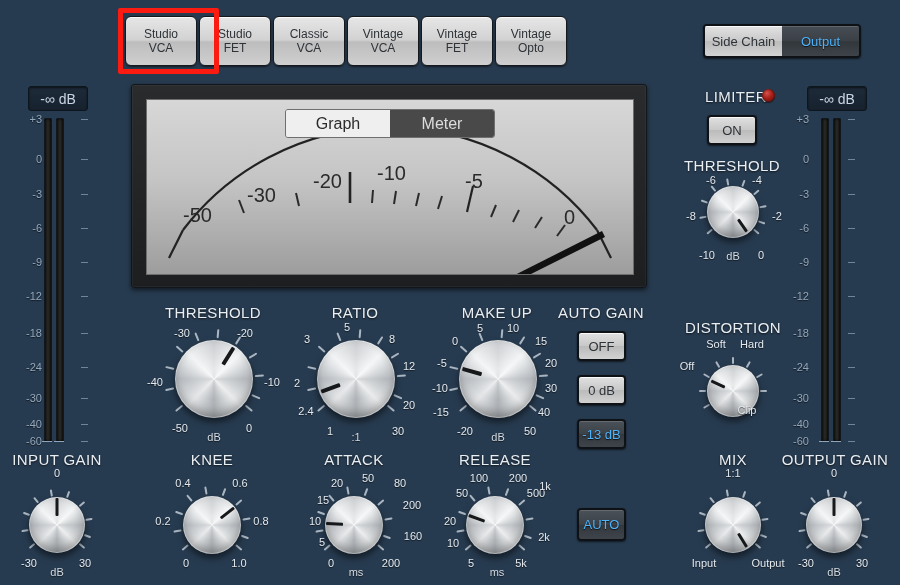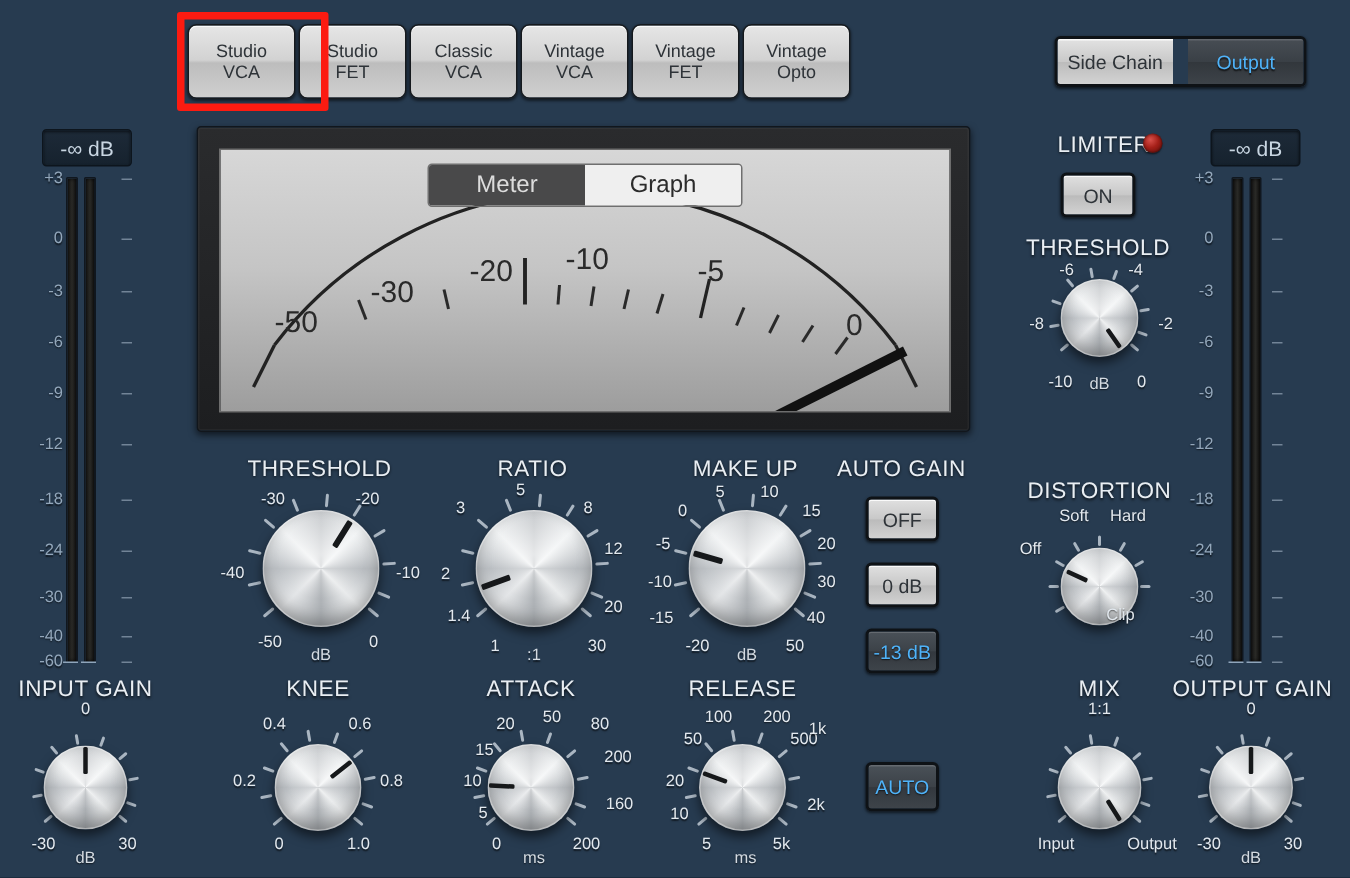--- a/index.html
+++ b/index.html
@@ -38,21 +38,20 @@
   .redbox{
     position:absolute;left:118px;top:8px;width:101px;height:66px;
     border:5px solid #fc1b11;border-radius:2px;box-sizing:border-box;
     pointer-events:none;
   }
   
   .scgroup{
     position:absolute;left:703px;top:24px;display:flex;
     border:2px solid #0e1216;border-radius:4px;overflow:hidden;
     box-shadow:0 1px 2px rgba(0,0,0,.6);
-    gap:10px;
   }
   .scbtn{
     width:77px;height:30px;display:flex;align-items:center;justify-content:center;
     font-size:13px;color:#2e3338;cursor:pointer;
     background:linear-gradient(180deg,#e2e2e2 0%,#c9c9c9 50%,#bcbcbc 52%,#d3d3d3 100%);
     box-shadow:inset 0 1px 0 rgba(255,255,255,.85);
   }
   .scbtn.sel{
     background:linear-gradient(180deg,#474d54 0%,#3a4046 50%,#32373c 52%,#3d4349 100%);
     color:#4fb3f9;text-shadow:0 1px 1px rgba(0,0,0,.7);
@@ -241,22 +240,22 @@
         <path d="M 348 185 L 455 131 L 458 137 L 352 190 Z" fill="#111"></path>
       </svg>
       <div class="vulab" style="left:36px;top:104px;">-50</div>
       <div class="vulab" style="left:100px;top:84px;">-30</div>
       <div class="vulab" style="left:166px;top:70px;">-20</div>
       <div class="vulab" style="left:230px;top:62px;">-10</div>
       <div class="vulab" style="left:318px;top:70px;">-5</div>
       <div class="vulab" style="left:417px;top:106px;">0</div>
 
       <div class="mgroup">
+        <div class="mbtn unsel">Graph</div>
         <div class="mbtn sel">Meter</div>
-        <div class="mbtn unsel">Graph</div>
       </div>
     </div>
   </div>
 
   <div class="readout" style="left:28px;top:86px;">-∞ dB</div>
   <div class="metercol" style="left:28px;top:118px;width:60px;height:324px;">
     <div class="mbar" style="left:16px;"></div>
     <div class="mbar" style="left:28px;"></div>
     <div class="mbase" style="left:14px;top:323px;width:10px;background:#8fa5bb;"></div>
     <div class="mbase" style="left:26px;top:323px;width:10px;background:#8fa5bb;"></div>
@@ -482,21 +481,21 @@
     <div class="knob" style="width:78px;height:78px;">
       <div class="pointer" style="width:20px;height:4px;transform:rotate(160deg) translate(17px,-2px);"></div>
     </div>
   </div>
   <div class="klabel" style="left:347px;top:327px;">5</div>
   <div class="klabel" style="left:392px;top:339px;">8</div>
   <div class="klabel" style="left:307px;top:339px;">3</div>
   <div class="klabel" style="left:409px;top:366px;">12</div>
   <div class="klabel" style="left:297px;top:383px;">2</div>
   <div class="klabel" style="left:409px;top:405px;">20</div>
-  <div class="klabel" style="left:306px;top:411px;">1.4</div>
+  <div class="klabel" style="left:306px;top:411px;">2.4</div>
   <div class="klabel" style="left:398px;top:431px;">30</div>
   <div class="klabel" style="left:330px;top:431px;">1</div>
   <div class="kunit" style="left:356px;top:431px;">:1</div>
 
   <div class="ktitle" style="left:497px;top:304px;text-align:center;">MAKE UP</div>
   <div class="knobwrap" style="left:459px;top:340px;width:78px;height:78px;">
     <div class="ticks">
       <div class="tick" style="width:9px;transform:rotate(140deg) translate(41px,-1px);"></div>
       <div class="tick" style="width:9px;transform:rotate(167deg) translate(41px,-1px);"></div>
       <div class="tick" style="width:9px;transform:rotate(194deg) translate(41px,-1px);"></div>

